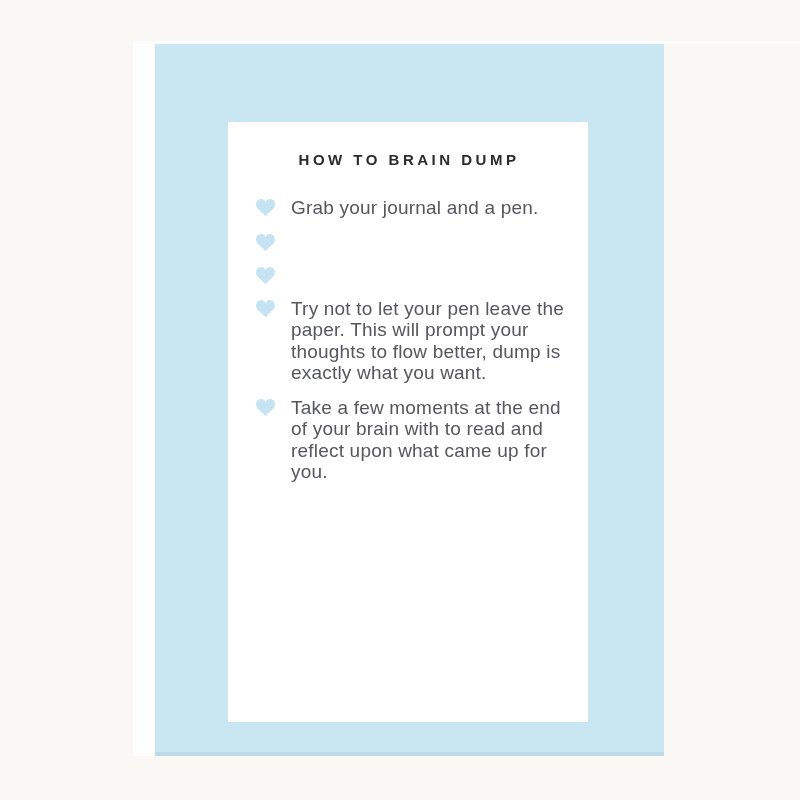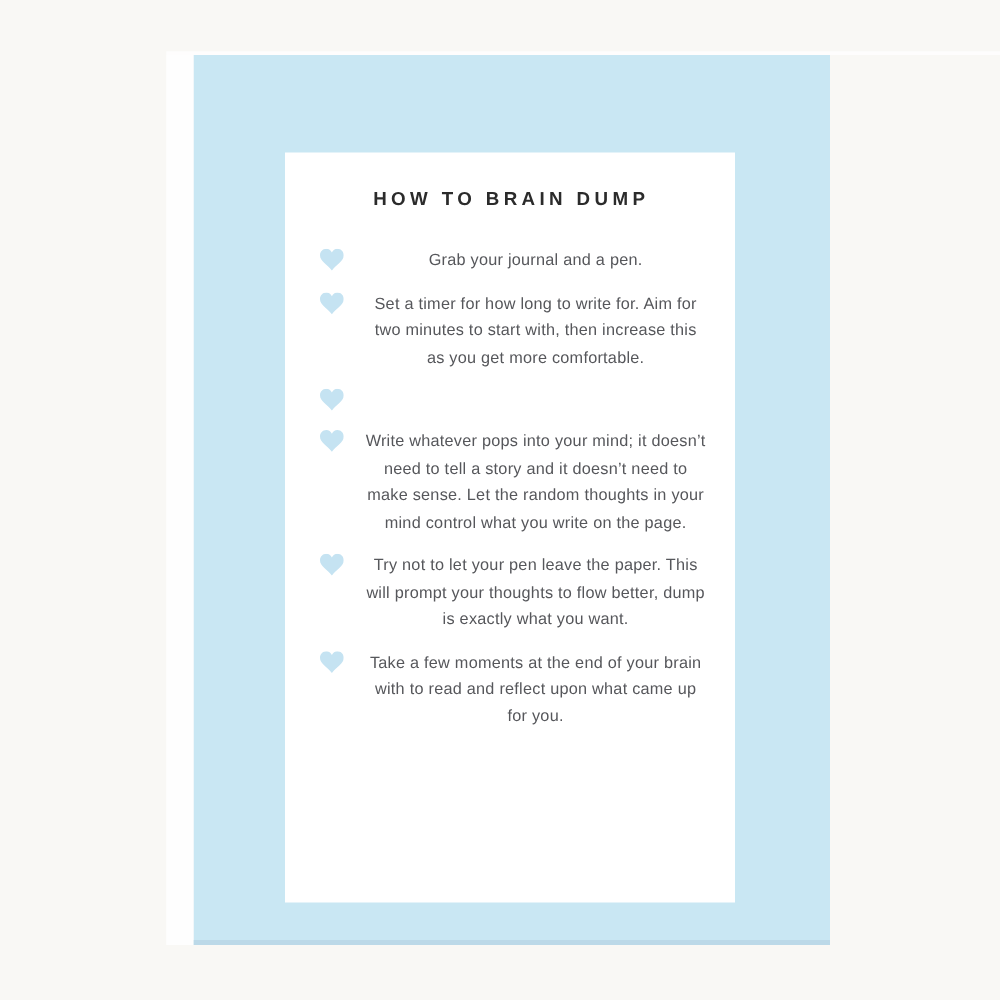--- a/index.html
+++ b/index.html
@@ -56,25 +56,24 @@
   }
   .heart-icon{
     flex:0 0 19px;
     width:19px;height:18px;
     margin:2px 16px 0 4px;
   }
   .heart-icon svg{display:block;width:19px;height:18px;}
   .heart-icon path{fill:var(--heart-blue);}
   .item-text{
     flex:1;
-    font-size:13px;
+    font-size:19px;
     line-height:21.5px;
     color:var(--body-text);
     letter-spacing:0.2px;
-    text-align:center;
   }
 </style>
 </head>
 <body>
 
 <div class="stage">
   <div class="page-top-edge"></div>
   <div class="page-edge"></div>
   <div class="cover"></div>
 
@@ -89,36 +88,27 @@
             </svg>
         </span>
         <span class="item-text">Grab your journal and a pen.</span>
       </li>
       <li>
         <span class="heart-icon">
           <svg viewBox="0 0 32 30" xmlns="http://www.w3.org/2000/svg">
               <path d="M16 29C9.5 20.5 0 16.9 0 8.6 0 3.9 3.8 0 8.5 0 11.9 0 14.6 2 16 4.8 17.4 2 20.1 0 23.5 0 28.2 0 32 3.9 32 8.6c0 8.3-9.5 11.9-16 20.4z"></path>
             </svg>
         </span>
-        <span class="item-text">Set a timer for how long to write for. Aim for two minutes to start with, then increase this as you get more comfortable.</span>
       </li>
       <li>
         <span class="heart-icon">
           <svg viewBox="0 0 32 30" xmlns="http://www.w3.org/2000/svg">
               <path d="M16 29C9.5 20.5 0 16.9 0 8.6 0 3.9 3.8 0 8.5 0 11.9 0 14.6 2 16 4.8 17.4 2 20.1 0 23.5 0 28.2 0 32 3.9 32 8.6c0 8.3-9.5 11.9-16 20.4z"></path>
             </svg>
         </span>
-      </li>
-      <li>
-        <span class="heart-icon">
-          <svg viewBox="0 0 32 30" xmlns="http://www.w3.org/2000/svg">
-              <path d="M16 29C9.5 20.5 0 16.9 0 8.6 0 3.9 3.8 0 8.5 0 11.9 0 14.6 2 16 4.8 17.4 2 20.1 0 23.5 0 28.2 0 32 3.9 32 8.6c0 8.3-9.5 11.9-16 20.4z"></path>
-            </svg>
-        </span>
-        <span class="item-text">Write whatever pops into your mind; it doesn’t need to tell a story and it doesn’t need to make sense. Let the random thoughts in your mind control what you write on the page.</span>
       </li>
       <li>
         <span class="heart-icon">
           <svg viewBox="0 0 32 30" xmlns="http://www.w3.org/2000/svg">
               <path d="M16 29C9.5 20.5 0 16.9 0 8.6 0 3.9 3.8 0 8.5 0 11.9 0 14.6 2 16 4.8 17.4 2 20.1 0 23.5 0 28.2 0 32 3.9 32 8.6c0 8.3-9.5 11.9-16 20.4z"></path>
             </svg>
         </span>
         <span class="item-text">Try not to let your pen leave the paper. This will prompt your thoughts to flow better, dump is exactly what you want.</span>
       </li>
       <li>

